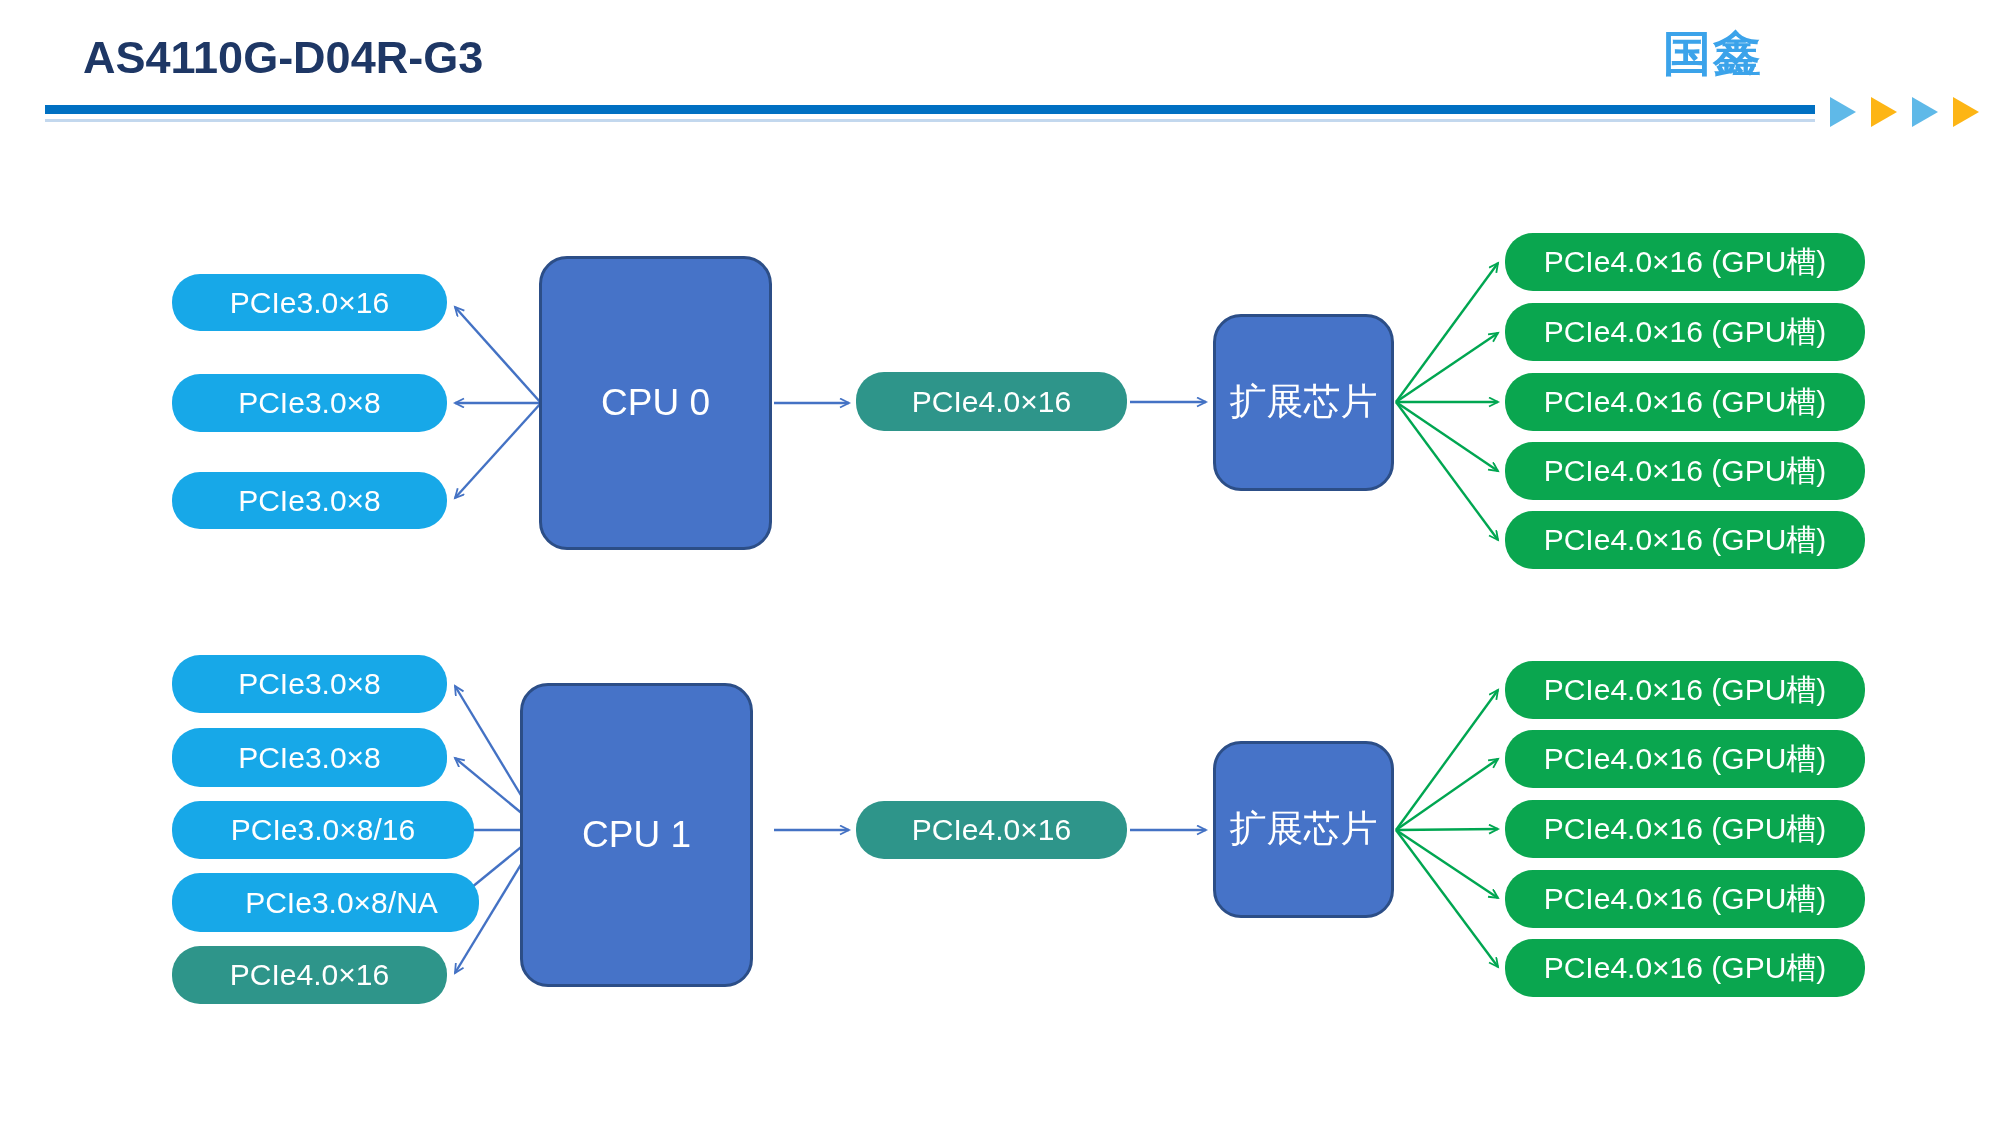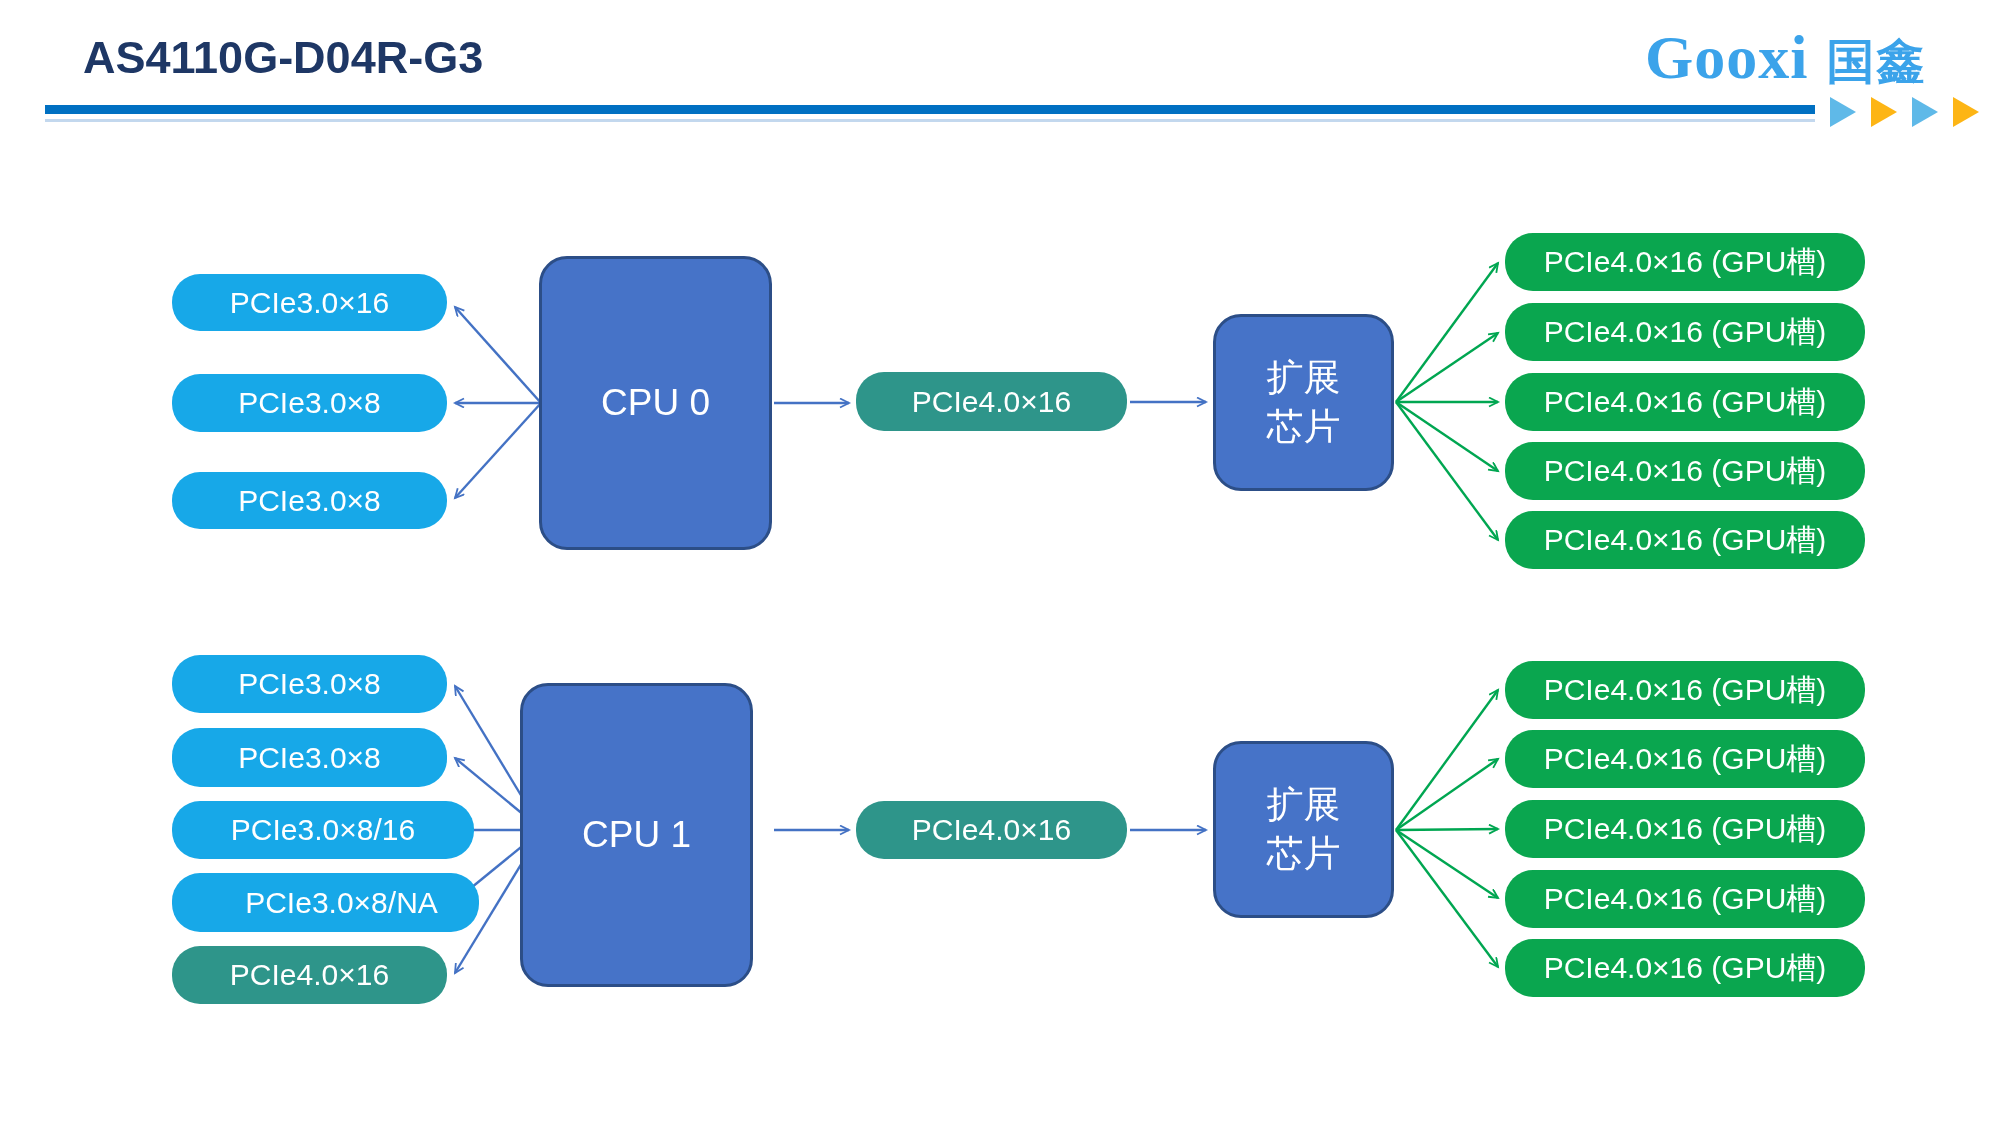--- a/index.html
+++ b/index.html
@@ -27,33 +27,32 @@
   }
   .lightblue{background:var(--lightblue);}
   .teal{background:var(--teal);color:#ffffff;}
   .green{background:var(--green);}
   .cpu{
     background:var(--cpublue);border:3px solid var(--cpuborder);
     font-size:37px;box-sizing:border-box;
   }
   .chip{
     background:var(--cpublue);border:3px solid var(--cpuborder);
-    font-size:37px;box-sizing:border-box;flex-direction:column;line-height:1.3;
+    font-size:37px;box-sizing:border-box;flex-direction:row;line-height:1.3;
   }
   svg.arrows{position:absolute;left:0;top:0;}
 </style>
 </head>
 <body>
 
 <div class="page-title">AS4110G-D04R-G3</div>
 <div class="rule-thick"></div>
 <div class="rule-thin"></div>
 
 <div class="logo">
-  <span class="latin">Gooxi</span>
   <span class="cn">国鑫</span>
 </div>
 <div class="tri tri-blue" style="left:1830px;top:97px;"></div>
 <div class="tri tri-orange" style="left:1871px;top:97px;"></div>
 <div class="tri tri-blue" style="left:1912px;top:97px;"></div>
 <div class="tri tri-orange" style="left:1953px;top:97px;"></div>
 
 <svg class="arrows" width="2004" height="1127" viewBox="0 0 2004 1127">
   <defs>
     <marker id="ab" markerWidth="14" markerHeight="14" refX="10" refY="5" orient="auto" markerUnits="userSpaceOnUse" viewBox="0 0 14 14">

